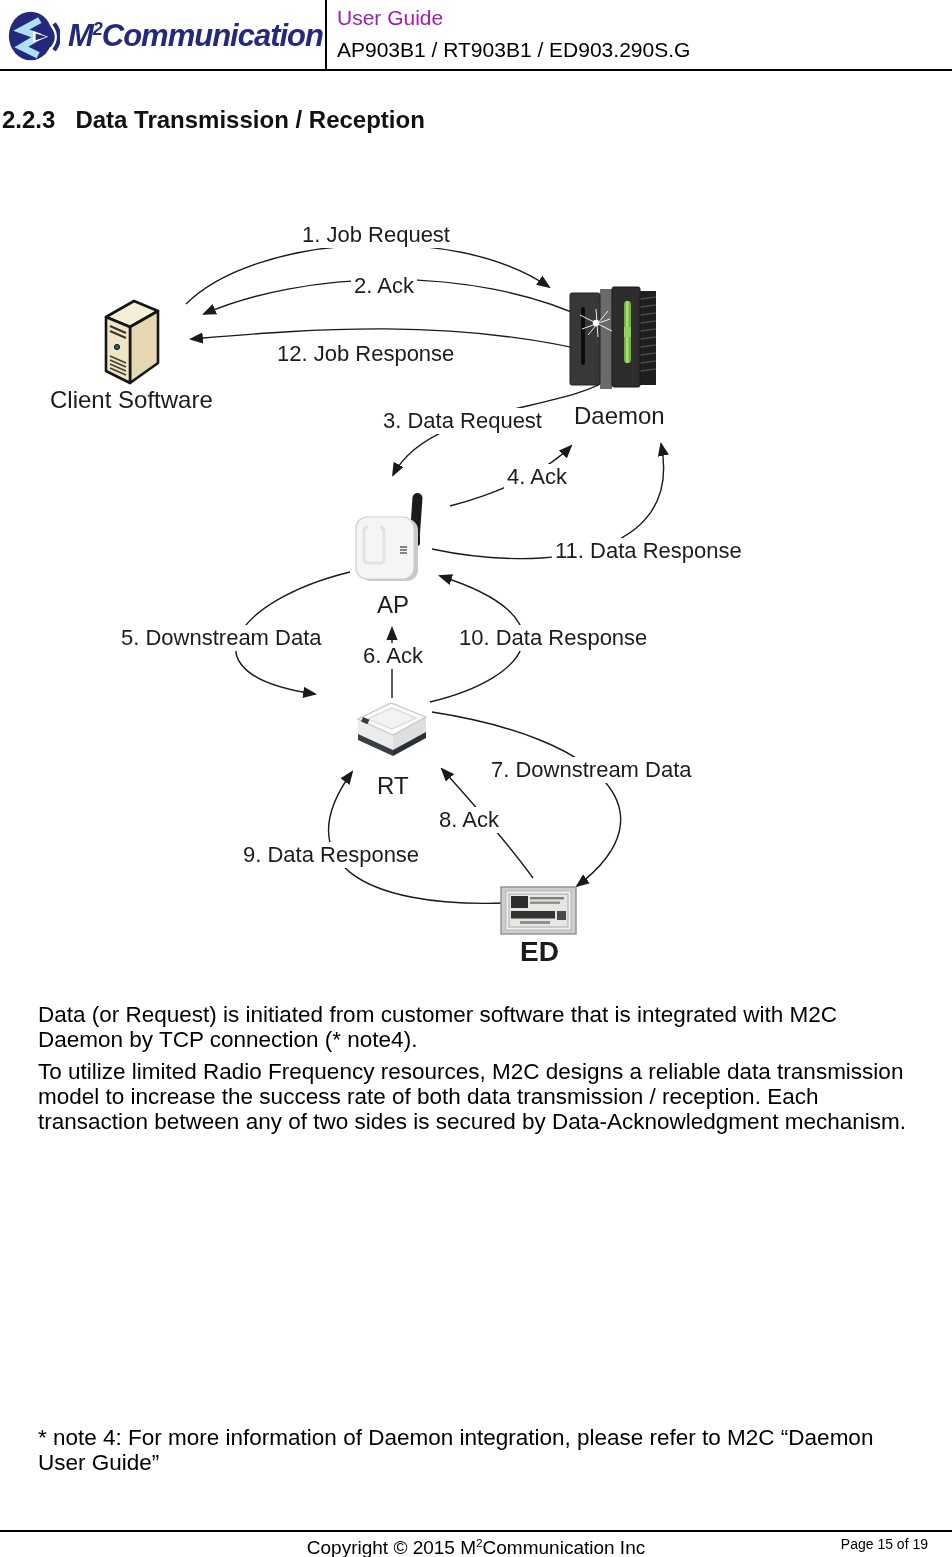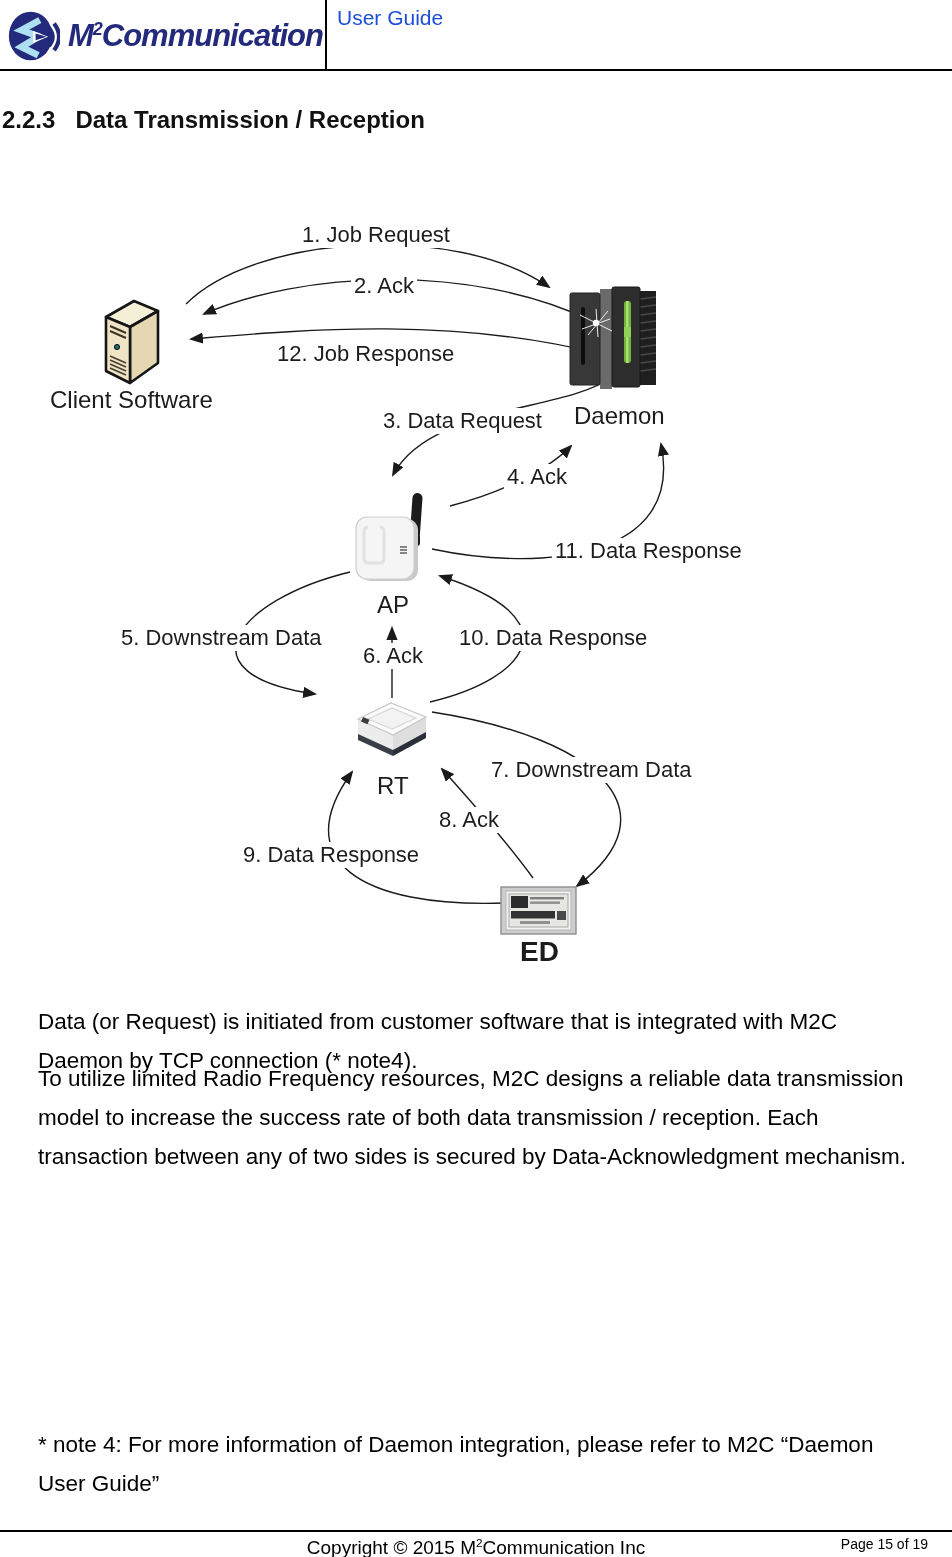--- a/index.html
+++ b/index.html
@@ -8,36 +8,36 @@
   .page {
     position:relative; width:952px; height:1557px; background:#fff; overflow:hidden;
   }
 
   
   .hdr-vline { position:absolute; left:325px; top:0; width:2px; height:69px; background:#000; }
   .hdr-hline { position:absolute; left:0; top:69px; width:952px; height:2px; background:#000; }
   .logo-wrap { position:absolute; left:8px; top:5px; width:315px; height:62px; display:flex; align-items:center; }
   .logo-text { font-style:italic; font-weight:bold; font-size:31px; color:#232a7c; letter-spacing:-1px; margin-left:8px; white-space:nowrap; }
   .logo-text sup { font-size:0.58em; }
-  .hdr-title { position:absolute; left:337px; top:6px; font-size:21px; color:#1d4ed8;text-align:center; }
+  .hdr-title { position:absolute; left:337px; top:6px; font-size:21px; color:#a21caf;text-align:center; }
   .hdr-models { position:absolute; left:337px; top:38px; font-size:21px; color:#000; }
 
   
   .heading { position:absolute; left:2px; top:106px; font-size:24px; font-weight:bold; white-space:nowrap; }
   .heading .num { margin-right:20px; }
 
   
   .arrows-svg { position:absolute; left:0; top:0; width:952px; height:1557px; z-index:1; pointer-events:none; }
   .dev-icon { position:absolute; z-index:2; }
   .flow-label { position:absolute; z-index:3; font-size:22px; color:#1c1c1c; background:#fff; padding:0 3px; white-space:nowrap; }
   .node-label { position:absolute; z-index:3; font-size:24px; color:#1c1c1c; background:#fff; padding:0 2px; white-space:nowrap; }
   .node-label.big { font-size:28px;font-weight:bold; }
 
   
-  .bodytext { position:absolute; left:38px; width:885px; font-size:22.5px; line-height:39px; color:#000; }
+  .bodytext { position:absolute; left:38px; width:885px; font-size:22.5px; line-height:25px; color:#000; }
   .p1 { top:1002px; }
   .p2 { top:1059px; }
   .note { top:1425px; }
 
   
   .ftr-line { position:absolute; left:0; top:1530px; width:952px; height:1.5px; background:#000; }
   .ftr-copy { position:absolute; left:0; top:1536px; width:952px; text-align:center; font-size:19px; color:#000; }
   .ftr-copy sup { font-size:0.62em; }
   .ftr-page { position:absolute; right:24px; top:1536px; font-size:14px; color:#000000; }
 </style>
@@ -54,20 +54,21 @@
       <polygon points="30,24 48,31 30,38" fill="#ffffff"></polygon>
       <polygon points="33,27 46,31 33,35" fill="#232a7c"></polygon>
       <path d="M49 20 Q58 31 49 42" stroke="#232a7c" stroke-width="4.5" fill="none"></path>
       <path d="M55 15 Q67 31 55 47" stroke="#232a7c" stroke-width="5" fill="none"></path>
     </svg>
     <span class="logo-text"><span>M</span><sup>2</sup><span>Communication</span></span>
   </div>
   <div class="hdr-vline"></div>
   <div class="hdr-hline"></div>
   <div class="hdr-title">User Guide</div>
+  <div class="hdr-models">AP903B1 / RT903B1 / ED903.290S.G</div>
 
   <div class="heading">
     <span class="num">2.2.3</span><span>Data Transmission / Reception</span>
   </div>
 
   <svg class="arrows-svg" viewBox="0 0 952 1557">
     <defs>
       <marker id="arw" viewBox="0 0 10 8" refX="8.5" refY="4" markerWidth="10" markerHeight="8" orient="auto">
         <path d="M0 0 L10 4 L0 8 z" fill="#1a1a1a"></path>
       </marker>

